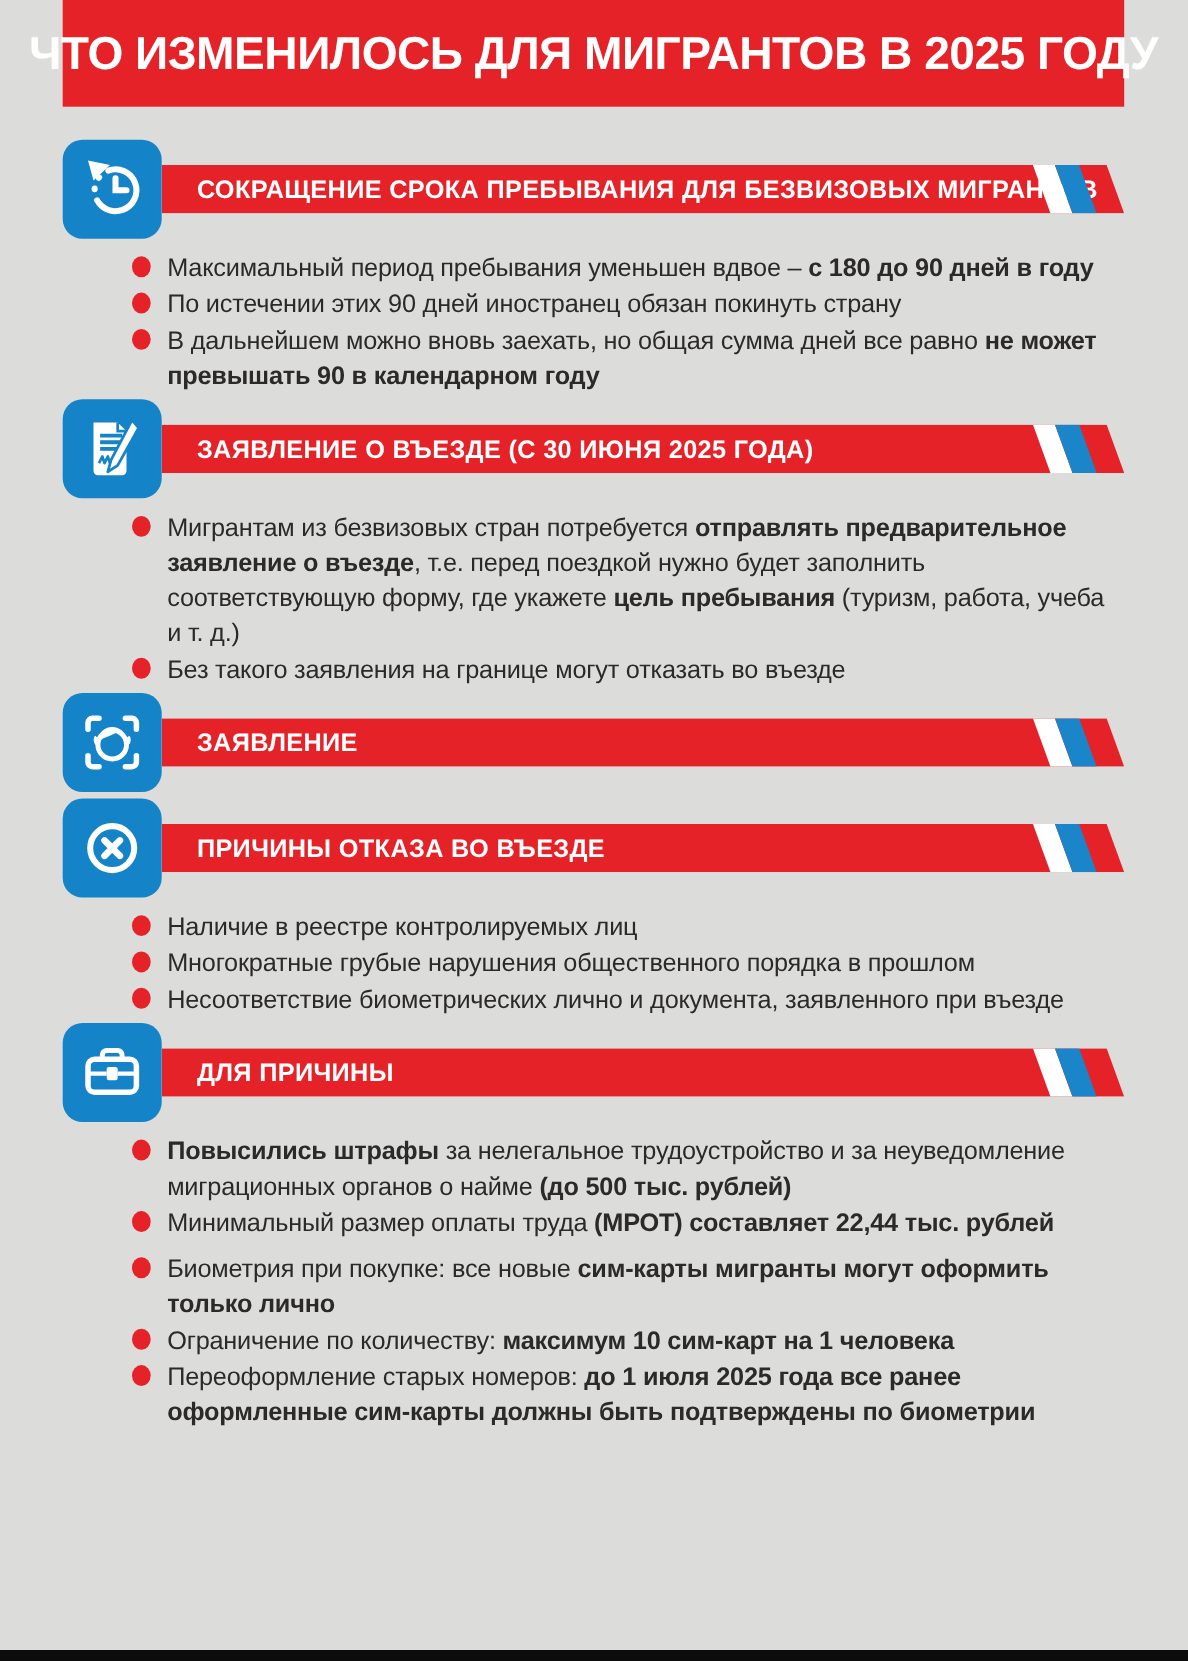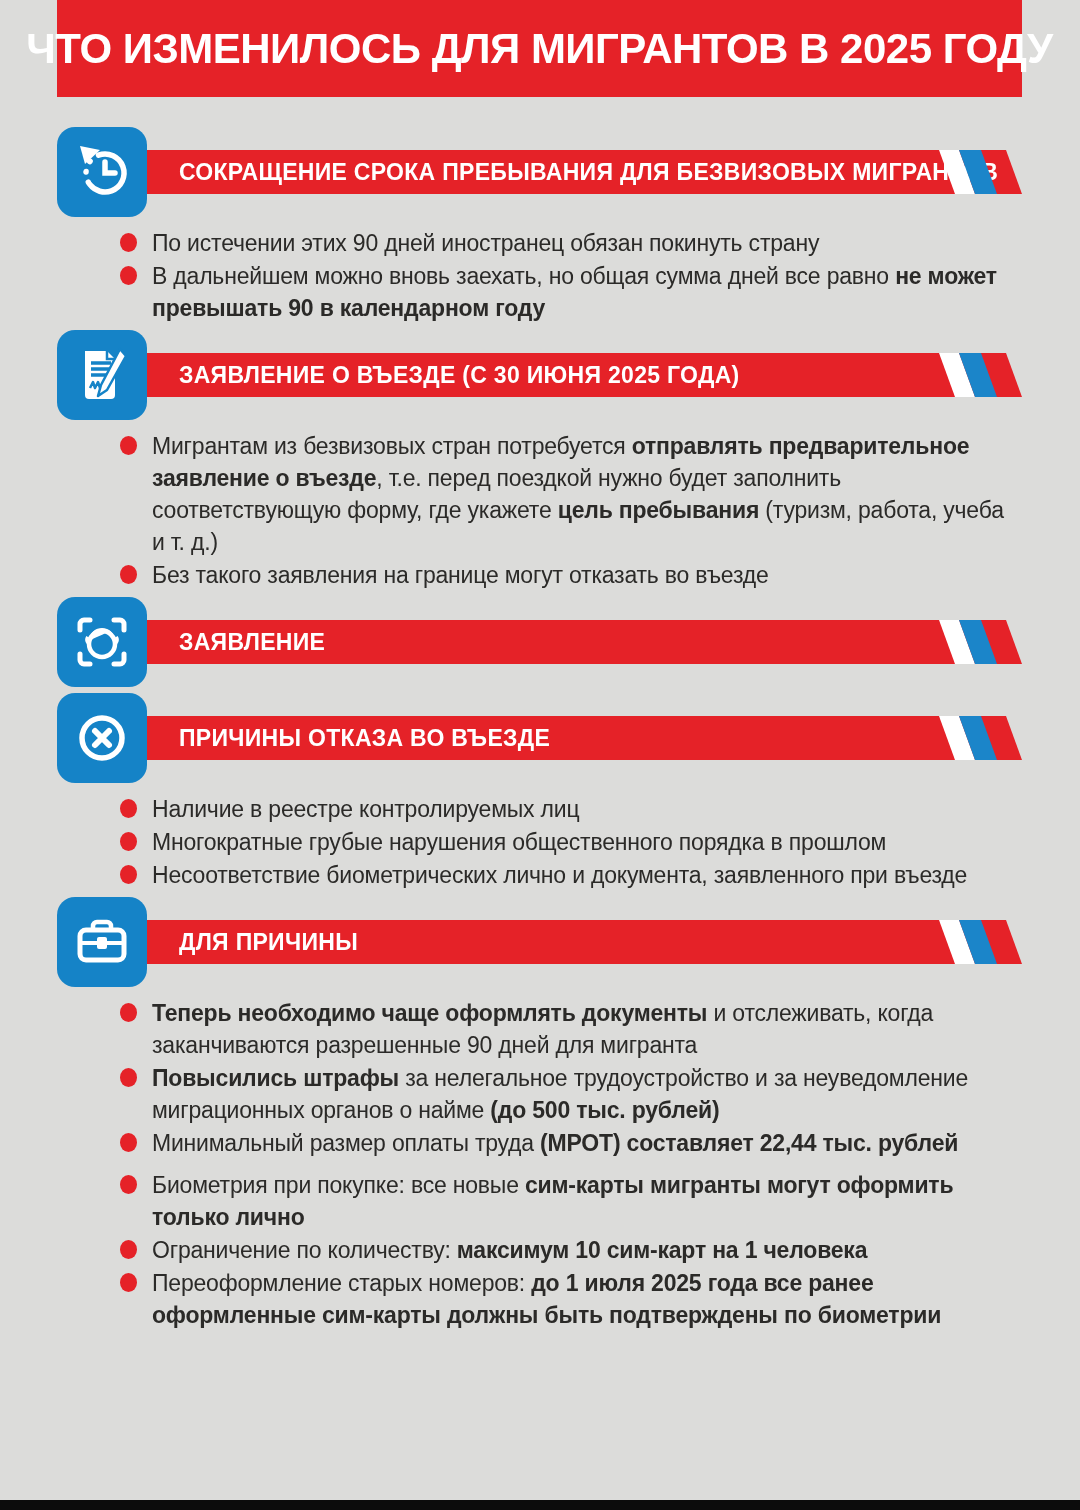--- a/index.html
+++ b/index.html
@@ -66,20 +66,21 @@
               <polygon points="10,6 30,10 15,24" fill="#fff"></polygon>
             </svg>
           </div>
       <div class="banner">
         <span class="banner-title">СОКРАЩЕНИЕ СРОКА ПРЕБЫВАНИЯ ДЛЯ БЕЗВИЗОВЫХ МИГРАНТОВ</span>
         <span class="stripe stripe-white"></span>
         <span class="stripe stripe-blue"></span>
       </div>
     </div>
     <ul class="bullets">
+          <li class="bullet"><span class="seg">Максимальный период пребывания уменьшен вдвое – </span><span class="seg bold">с 180 до 90 дней в году</span></li>
           <li class="bullet"><span class="seg">По истечении этих 90 дней иностранец обязан покинуть страну</span></li>
           <li class="bullet"><span class="seg">В дальнейшем можно вновь заехать, но общая сумма дней все равно </span><span class="seg bold">не может превышать 90 в календарном году</span></li>
         </ul>
   </section>
 
   <section class="section">
     <div class="section-head">
       <div class="icon-box">
             <svg viewBox="0 0 64 64">
               <path d="M15 8 h22 l8 8 v36 a4 4 0 0 1 -4 4 H19 a4 4 0 0 1 -4 -4 z" fill="#fff"></path>
@@ -158,21 +159,20 @@
               <rect x="27" y="27" width="10" height="12" rx="2" fill="#fff" stroke="none"></rect>
             </svg>
           </div>
       <div class="banner">
         <span class="banner-title">ДЛЯ ПРИЧИНЫ</span>
         <span class="stripe stripe-white"></span>
         <span class="stripe stripe-blue"></span>
       </div>
     </div>
     <ul class="bullets">
-          <li class="bullet"><span class="seg bold">Теперь необходимо чаще оформлять документы</span><span class="seg"> и отслеживать, когда заканчиваются разрешенные 90 дней для мигранта</span></li>
           <li class="bullet"><span class="seg bold">Повысились штрафы</span><span class="seg"> за нелегальное трудоустройство и за неуведомление миграционных органов о найме </span><span class="seg bold">(до 500 тыс. рублей)</span></li>
           <li class="bullet"><span class="seg">Минимальный размер оплаты труда </span><span class="seg bold">(МРОТ) составляет 22,44 тыс. рублей</span></li>
         </ul>
   </section>
 
   <section class="section">
     <ul class="bullets">
           <li class="bullet"><span class="seg">Биометрия при покупке: все новые </span><span class="seg bold">сим-карты мигранты могут оформить только лично</span></li>
           <li class="bullet"><span class="seg">Ограничение по количеству: </span><span class="seg bold">максимум 10 сим-карт на 1 человека</span></li>
           <li class="bullet"><span class="seg">Переоформление старых номеров: </span><span class="seg bold">до 1 июля 2025 года все ранее оформленные сим-карты должны быть подтверждены по биометрии</span></li>

